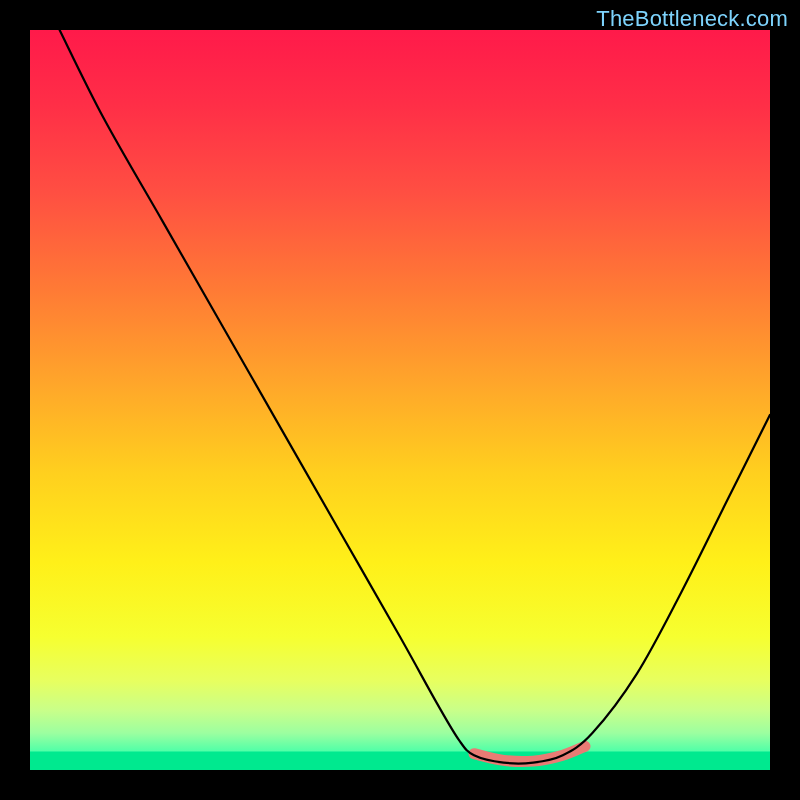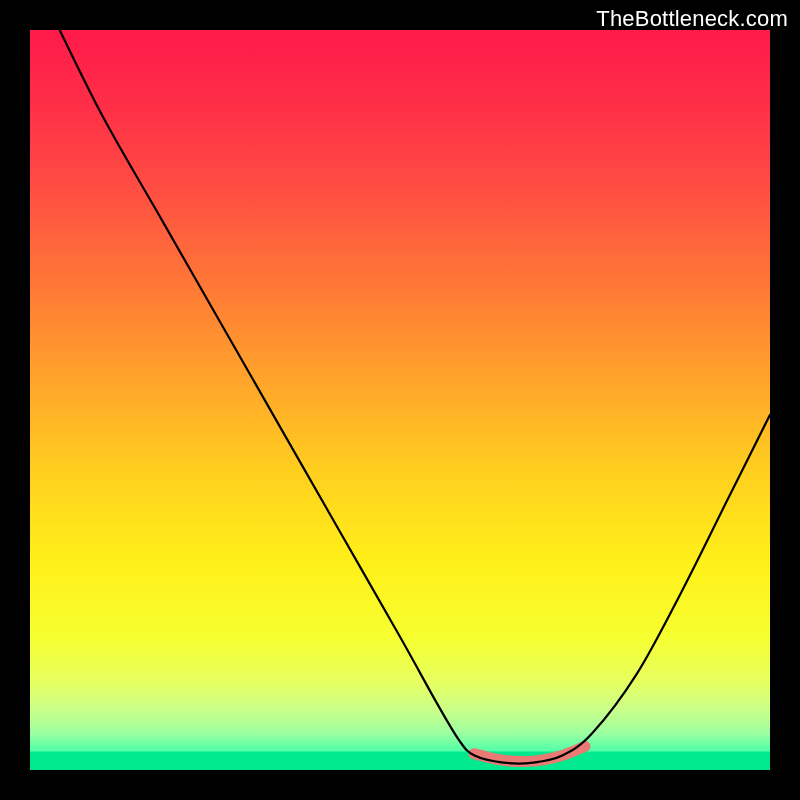--- a/index.html
+++ b/index.html
@@ -16,21 +16,21 @@
     left: 0;
     top: 0;
     width: 800px;
     height: 800px;
     background: #000;
   }
   .watermark {
     position: absolute;
     top: 6px;
     right: 12px;
-    color: #ffffff;
+    color: #7dd3fc;
     font-size: 22px;
     letter-spacing: 0.2px;
     font-weight: 400;
   }
   .plot {
     position: absolute;
     left: 30px;
     top: 30px;
     width: 740px;
     height: 740px;

